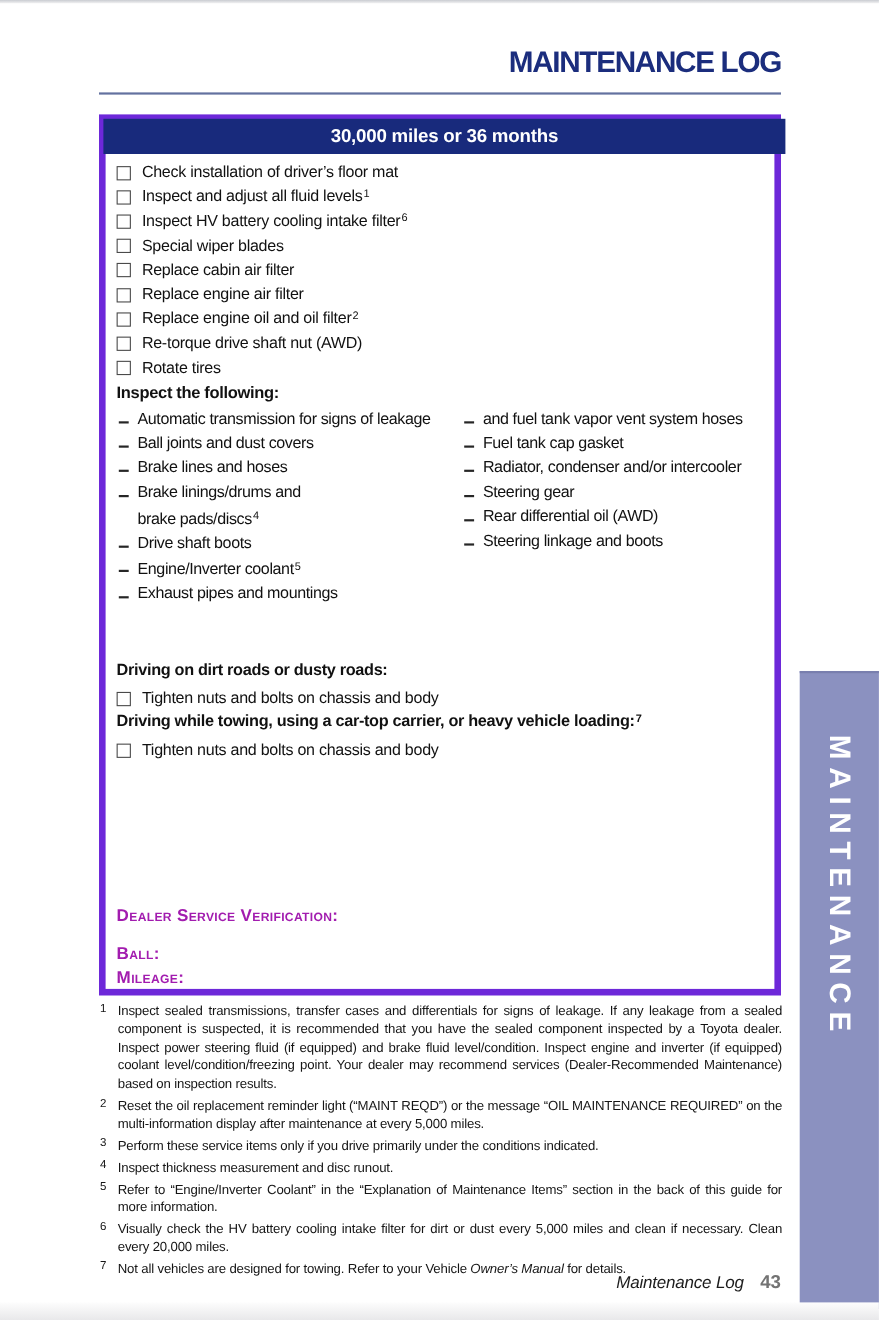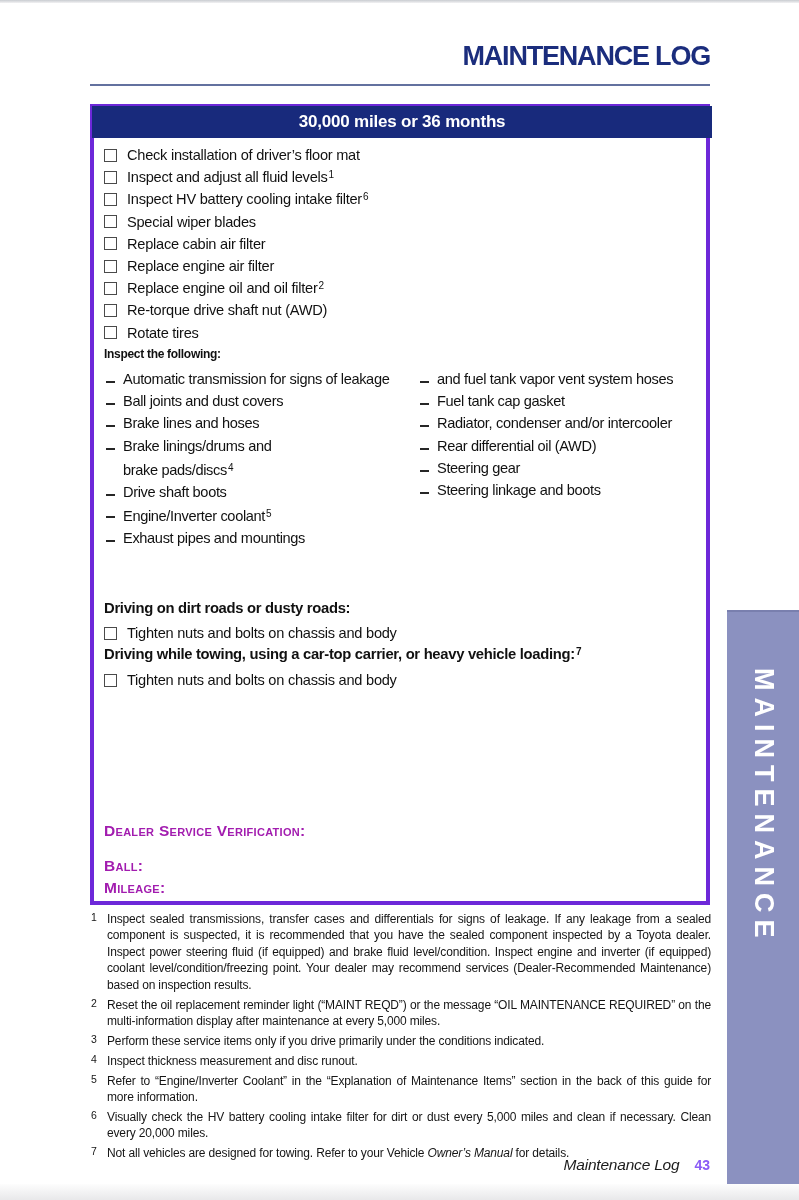--- a/index.html
+++ b/index.html
@@ -17,36 +17,36 @@
   .doc-title {
     position:absolute; top:41px; right:89px;
     font-size:27px; font-weight:bold; color:#1b2d7d; letter-spacing:-1.2px;
     white-space:nowrap;
   }
   .title-rule { position:absolute; top:84px; left:90px; width:620px; height:2px; background:#63719f; }
 
   
   .sched-box {
     position:absolute; top:104px; left:90px; width:620px; height:801px;
-    border:4px solid #6d28d9; background:#fff;
+    border:6px solid #6d28d9; background:#fff;
   }
   .interval-bar {
     position:absolute; top:-2px; left:-2px; width:620px; height:32px;
     background:#182a7c; color:#fff; font-weight:bold; font-size:17px;
     text-align:center; line-height:32px; letter-spacing:-0.2px;
   }
   .checklist { position:absolute; top:36px; left:10px; }
   .check-item { display:flex; align-items:center; height:22.2px; font-size:14.6px; letter-spacing:-0.25px; }
   .checkbox {
     flex:none; width:13px; height:13px; border:1.6px solid #4a4a4a;
     margin-right:10px; background:#fff;
   }
   sup.fnref { font-size:10px; vertical-align:4px; letter-spacing:0; margin-left:1px; }
 
-  .inspect-heading { position:absolute; top:239px; left:10px; font-size:12px; font-weight:bold; letter-spacing:-0.3px; }
+  .inspect-heading { position:absolute; top:239px; left:10px; font-size:15px; font-weight:bold; letter-spacing:-0.3px; }
   .inspect-cols { position:absolute; top:260px; left:12px; width:600px; display:flex; }
   .col-left { width:314px; flex:none; }
   .col-right { flex:1; }
   .dash-item { display:flex; align-items:flex-start; }
   .dash {
     flex:none; width:9px; height:2px; background:#262626; margin:13px 8px 0 0;
   }
   .dash-text { font-size:14.6px; line-height:22.2px; letter-spacing:-0.35px; }
   .dash-line { white-space:nowrap; }
 
@@ -71,21 +71,21 @@
   .footnotes { position:absolute; top:911px; left:90px; width:621px; }
   .footnote { position:relative; padding-left:17px; margin-bottom:3.5px;
     font-size:12px; line-height:16.4px; letter-spacing:-0.15px; color:#151515; }
   .footnote.justify { text-align:justify; }
   .fn-num { position:absolute; left:1px; top:-2px; font-size:10.5px; }
   .fn-italic { font-style:italic; }
 
   
   .footer { position:absolute; top:1156px; right:89px; display:flex; align-items:baseline; }
   .footer-label { font-style:italic; font-size:15.5px; letter-spacing:-0.2px; color:#1c1c1c; }
-  .footer-page { font-weight:bold; font-size:14px; margin-left:15px; color:#8b5cf6; }
+  .footer-page { font-weight:bold; font-size:17px; margin-left:15px; color:#737373; }
 
   
   .side-tab {
     position:absolute; left:727px; top:610px; width:72px; height:580px;
     background:#8b91c0; border-top:2px solid #797fae;
     display:flex; justify-content:center;
   }
   .side-tab-text {
     writing-mode:vertical-rl; color:#fff; font-weight:bold; font-size:27px;
     letter-spacing:7px; margin-top:56px; white-space:nowrap;
@@ -205,27 +205,27 @@
           </div>
           <div class="dash-item">
             <span class="dash"></span>
             <div class="dash-text">
               <div class="dash-line">Radiator, condenser and/or intercooler</div>
             </div>
           </div>
           <div class="dash-item">
             <span class="dash"></span>
             <div class="dash-text">
+              <div class="dash-line">Steering gear</div>
+            </div>
+          </div>
+          <div class="dash-item">
+            <span class="dash"></span>
+            <div class="dash-text">
               <div class="dash-line">Rear differential oil (AWD)</div>
-            </div>
-          </div>
-          <div class="dash-item">
-            <span class="dash"></span>
-            <div class="dash-text">
-              <div class="dash-line">Steering gear</div>
             </div>
           </div>
           <div class="dash-item">
             <span class="dash"></span>
             <div class="dash-text">
               <div class="dash-line">Steering linkage and boots</div>
             </div>
           </div>
         </div>
     </div>

